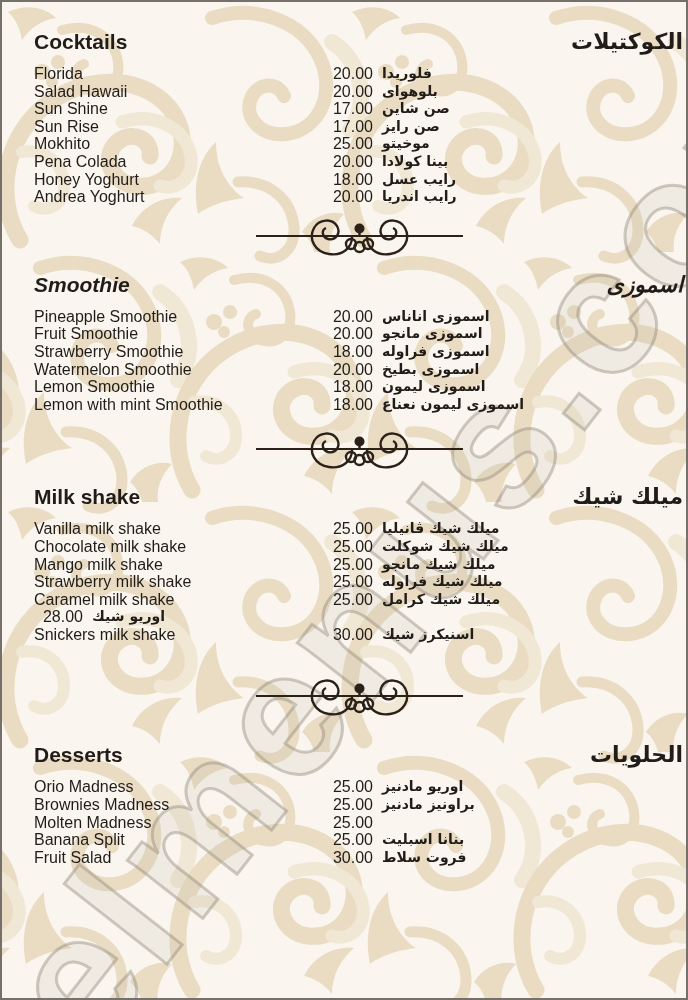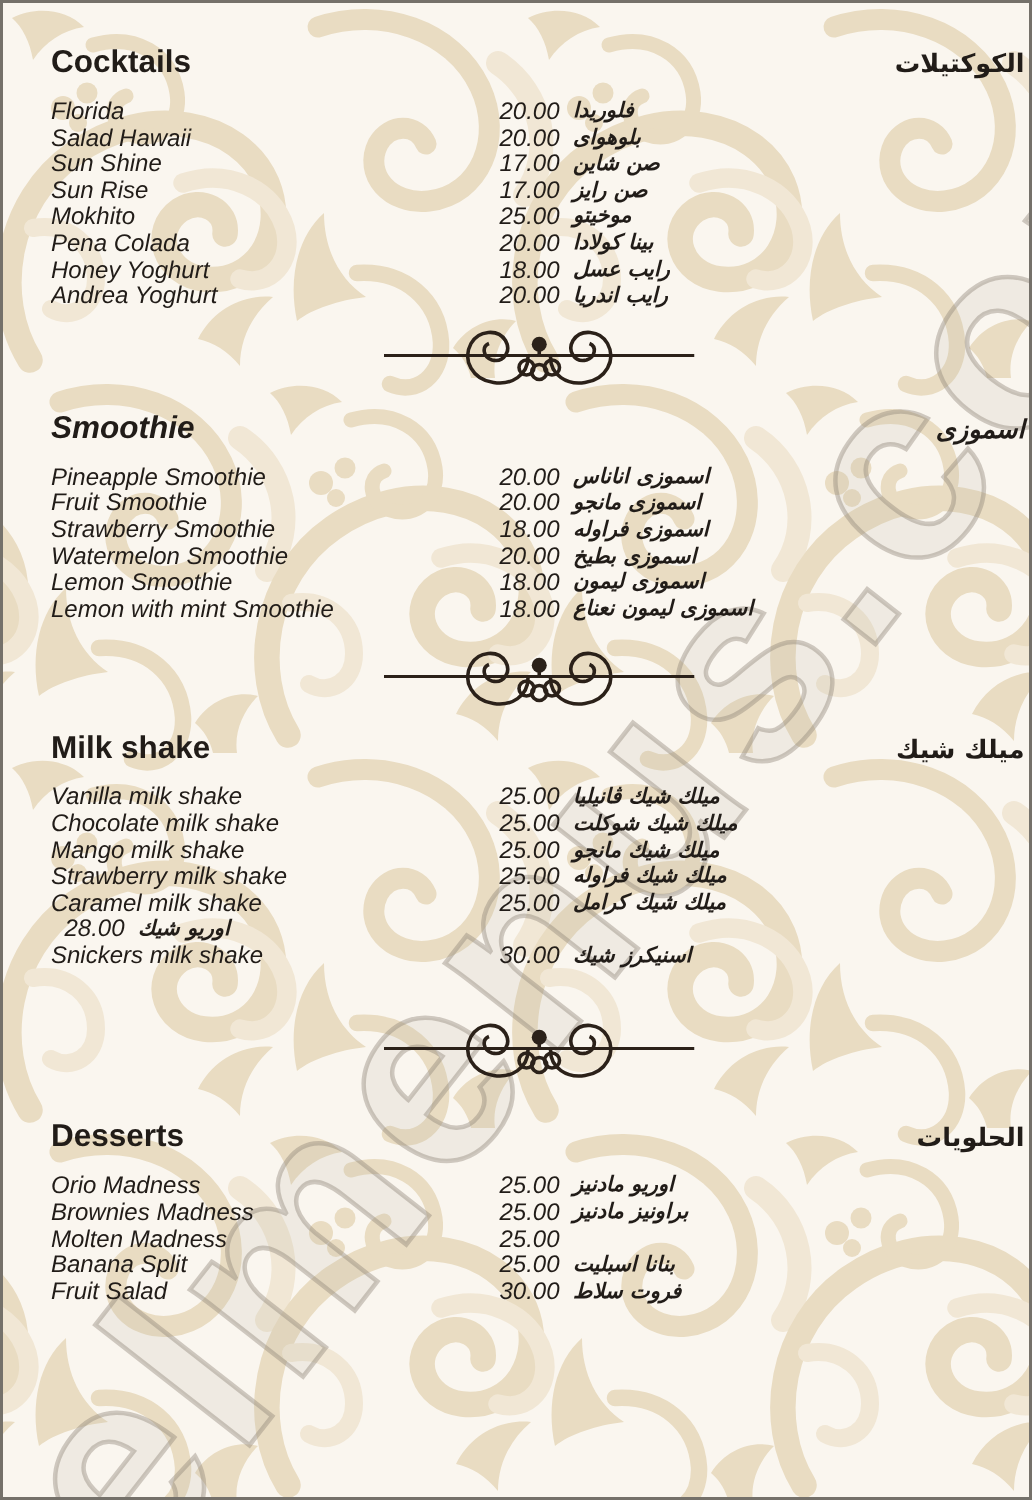--- a/index.html
+++ b/index.html
@@ -22,22 +22,22 @@
     transform-origin:0 0;
     white-space:nowrap;
     font-size:180px; font-weight:bold; letter-spacing:8px;
     color:rgba(190,181,168,0.18);
     -webkit-text-stroke:3px rgba(140,130,118,0.40);
     pointer-events:none;
   }
   .content { position:relative; z-index:2; padding:28px 3px 0 32px; }
   .section-head { display:flex; justify-content:space-between; align-items:baseline; line-height:24px; }
   .head-en { font-size:21px; font-weight:bold; }
-  .head-ar { font-size:17px; font-weight:bold; direction:rtl; font-family:"DejaVu Sans",sans-serif; }
-  .items { margin-top:11px;font-style:italic; }
+  .head-ar { font-size:22px; font-weight:bold; direction:rtl; font-family:"DejaVu Sans",sans-serif; }
+  .items { margin-top:11px; }
   .row { display:flex; height:17.6px; line-height:17.6px; font-size:16px; }
   .en   { width:290px; white-space:nowrap; overflow:hidden; }
   .price{ width:58px; text-align:center; }
   .ar   { flex:1; text-align:left; direction:rtl; font-weight:bold; font-size:14px;
           font-family:"DejaVu Sans",sans-serif; white-space:nowrap; }
   .divider { width:207px; margin-left:222px; height:46px; }
   .d1 { margin-top:7px; }
   .d2 { margin-top:13px; }
   .d3 { margin-top:30px; }
   .h-smoothie  { margin-top:14px;font-style:italic; }

